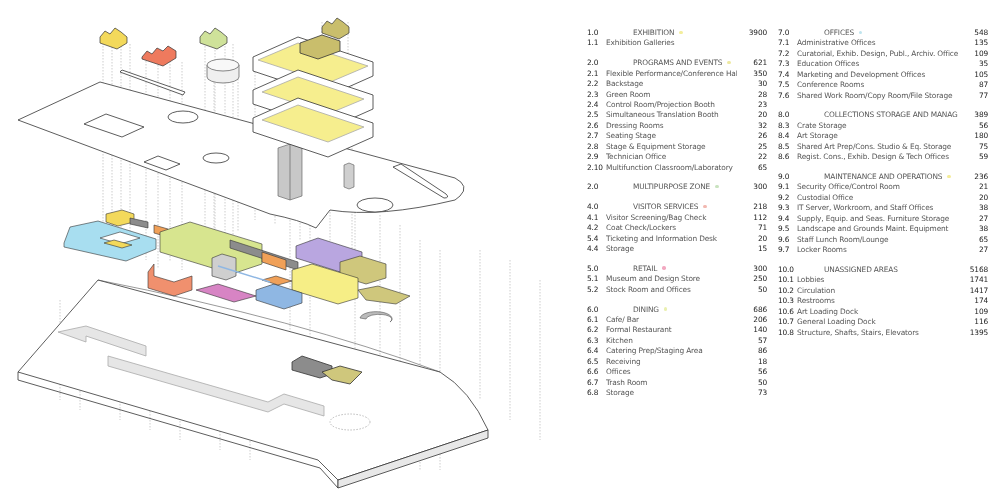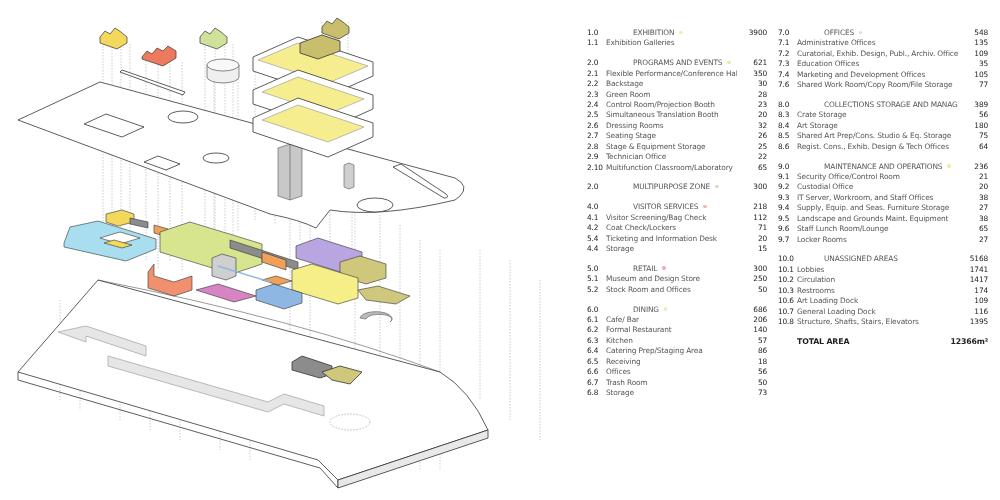--- a/index.html
+++ b/index.html
@@ -308,20 +308,25 @@
           <span class="num">7.3</span>
           <span class="lbl">Education Offices</span>
           <span class="val">35</span>
         </div>
         <div class="row">
           <span class="num">7.4</span>
           <span class="lbl">Marketing and Development Offices</span>
           <span class="val">105</span>
         </div>
         <div class="row">
+          <span class="num">7.5</span>
+          <span class="lbl">Conference Rooms</span>
+          <span class="val">87</span>
+        </div>
+        <div class="row">
           <span class="num">7.6</span>
           <span class="lbl">Shared Work Room/Copy Room/File Storage</span>
           <span class="val">77</span>
         </div>
       </div>
       <div class="sec">
         <div class="row head">
           <span class="num">8.0</span>
           <span class="lbl"><span>COLLECTIONS STORAGE AND MANAGEMENT</span></span>
           <span class="val">389</span>
@@ -337,21 +342,21 @@
           <span class="val">180</span>
         </div>
         <div class="row">
           <span class="num">8.5</span>
           <span class="lbl">Shared Art Prep/Cons. Studio &amp; Eq. Storage</span>
           <span class="val">75</span>
         </div>
         <div class="row">
           <span class="num">8.6</span>
           <span class="lbl">Regist. Cons., Exhib. Design &amp; Tech Offices</span>
-          <span class="val">64</span>
+          <span class="val">59</span>
         </div>
       </div>
       <div class="sec">
         <div class="row head">
           <span class="num">9.0</span>
           <span class="lbl"><span>MAINTENANCE AND OPERATIONS</span><span class="dot" style="background:#f4ec98"></span></span>
           <span class="val">236</span>
         </div>
         <div class="row">
           <span class="num">9.1</span>
@@ -420,17 +425,13 @@
           <span class="lbl">General Loading Dock</span>
           <span class="val">116</span>
         </div>
         <div class="row">
           <span class="num">10.8</span>
           <span class="lbl">Structure, Shafts, Stairs, Elevators</span>
           <span class="val">1395</span>
         </div>
       </div>
     </div>
-  <div class="row total">
-    <span class="lbl">TOTAL AREA</span>
-    <span class="val">12366m²</span>
-  </div>
 </div>
 
 </body></html>

